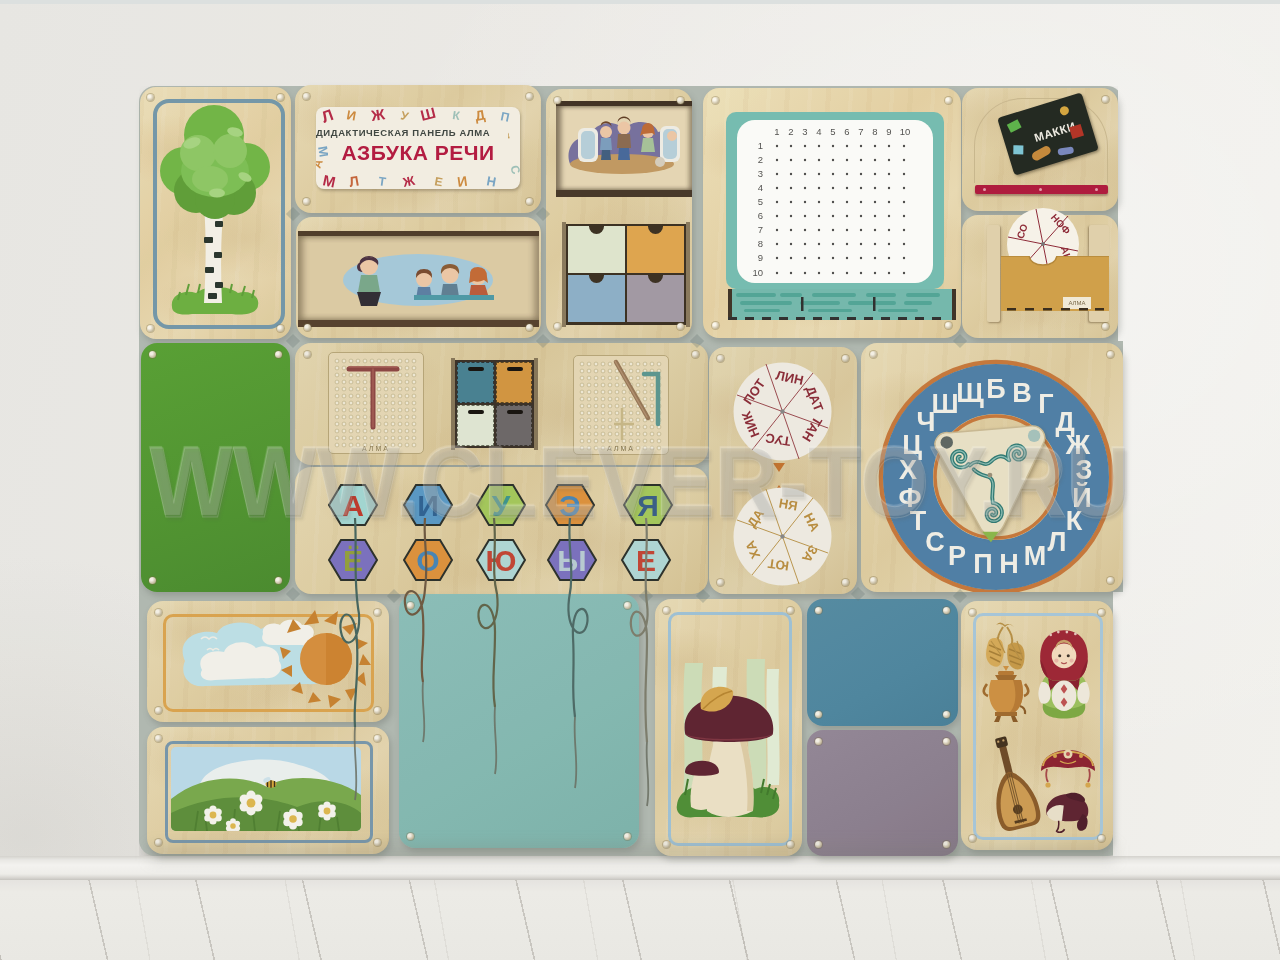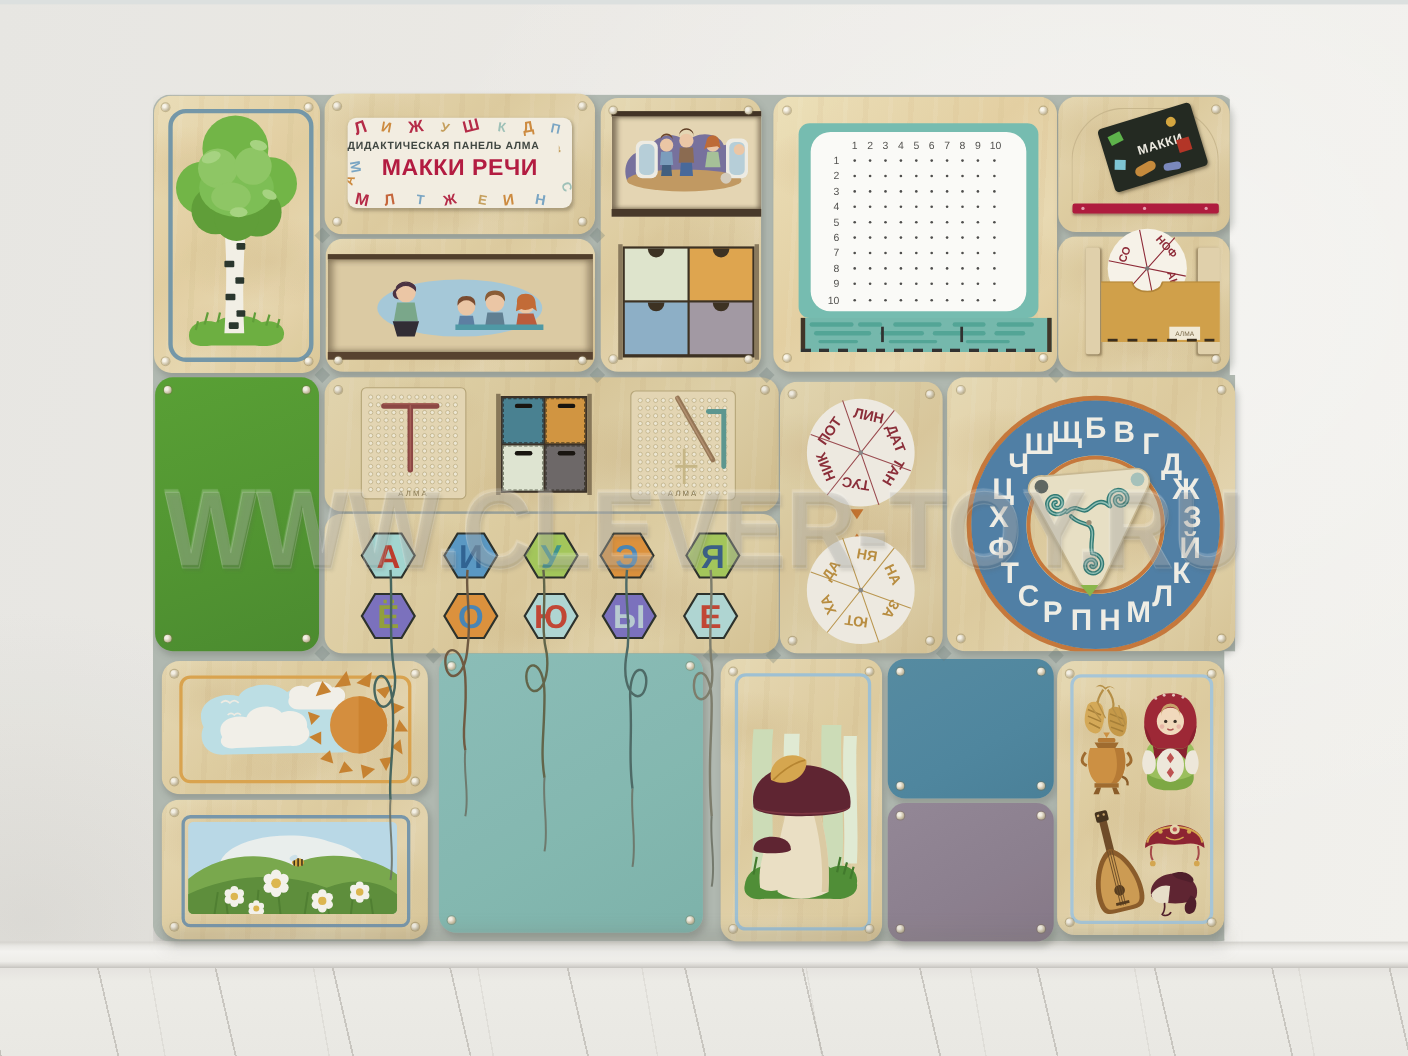--- a/index.html
+++ b/index.html
@@ -115,21 +115,21 @@
       <text x="118" y="78" font-size="12" fill="#c8a05c" transform="rotate(10 118 78)">Е</text>
       <text x="142" y="80" font-size="14" fill="#d08b3e" transform="rotate(-8 142 80)">И</text>
       <text x="170" y="78" font-size="13" fill="#7aa7c7" transform="rotate(10 170 78)">Н</text>
     </g>
   </svg>
 
   <div class="abs" style="left:33px;top:40px;width:180px;height:46px;background:#f7f2e6"></div>
 
   <div class="abs" style="left:21px;top:42px;width:176px;text-align:left;font-size:9.5px;letter-spacing:.6px;color:#3d4440;font-weight:bold">ДИДАКТИЧЕСКАЯ ПАНЕЛЬ АЛМА</div>
 
-  <div class="abs" style="left:21px;top:56px;width:204px;text-align:center;font-size:21px;color:#b5173f;font-weight:bold;letter-spacing:.5px">МАККИ РЕЧИ</div>
+  <div class="abs" style="left:21px;top:56px;width:204px;text-align:center;font-size:21px;color:#b5173f;font-weight:bold;letter-spacing:.5px">АЗБУКА РЕЧИ</div>
   <div class="sc" style="left:8px;top:8px"></div>
       <div class="sc" style="right:8px;top:8px"></div>
   <div class="sc" style="left:8px;bottom:8px"></div>
       <div class="sc" style="right:8px;bottom:8px"></div>
 </div>
 
 <div class="panel wood" style="left:296px;top:217px;width:245px;height:121px">
 
   <div class="abs" style="left:2px;top:14px;width:241px;height:84px;background:#dfcda6;border-top:5px solid #4e3b28;border-bottom:7px solid #553f2c;box-shadow:inset 5px 0 6px rgba(60,45,25,.42), inset -5px 0 6px rgba(60,45,25,.38)"></div>
 

